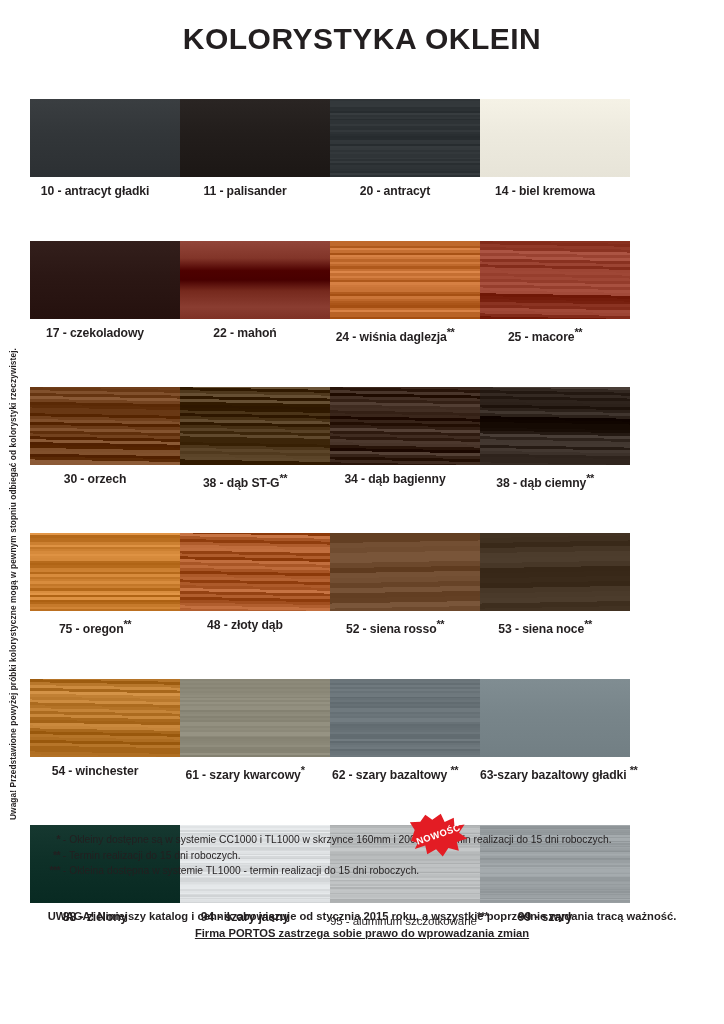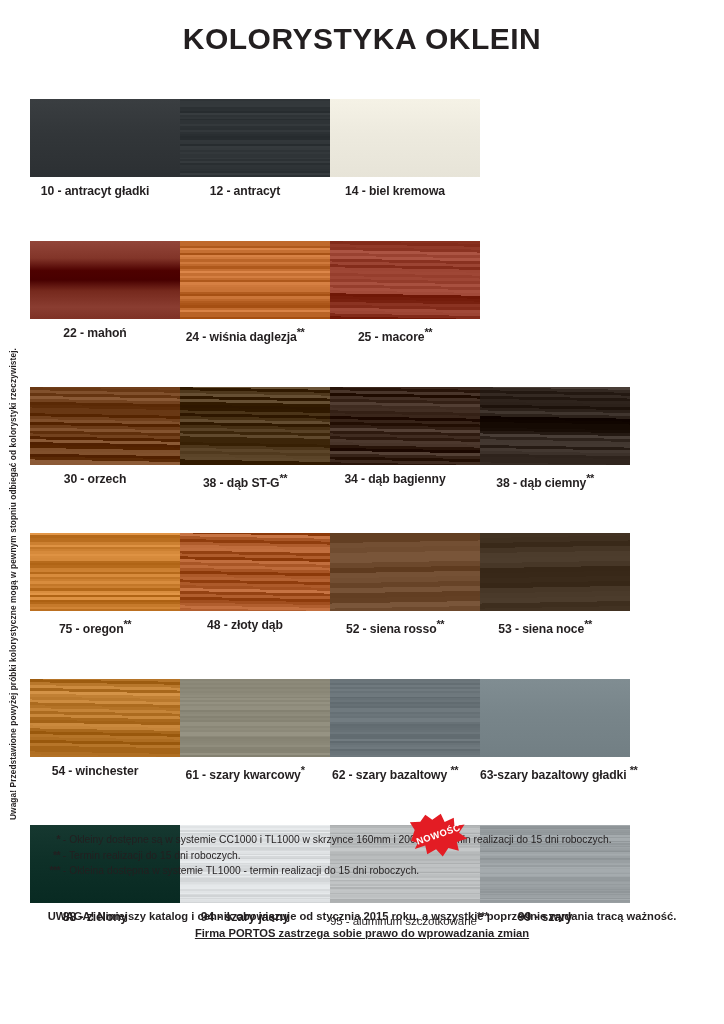--- a/index.html
+++ b/index.html
@@ -130,33 +130,45 @@
 
   <div class="grid">
       <div class="row">
         <div class="cell">
           <div class="swatch" style="background: rgb(50, 54, 57);">
             <div class="grain" style="background-image: linear-gradient(rgb(58, 62, 65) 0%, rgb(50, 54, 57) 45%, rgb(44, 48, 51) 100%);"></div>
           </div>
           <div class="caption"><span>10 - antracyt gładki</span></div>
         </div>
         <div class="cell">
+          <div class="swatch" style="background: rgb(34, 29, 27);">
+            <div class="grain" style="background-image: linear-gradient(rgb(42, 37, 35) 0%, rgb(34, 29, 27) 45%, rgb(28, 23, 21) 100%);"></div>
+          </div>
+          <div class="caption"><span>11 - palisander</span></div>
+        </div>
+        <div class="cell">
           <div class="swatch" style="background: rgb(47, 52, 55);">
             <div class="grain" style="background-image: linear-gradient(rgb(47, 52, 55) 0%, rgb(47, 52, 55) 2.5%, rgb(51, 56, 59) 2.5%, rgb(51, 56, 59) 5%, rgb(51, 56, 59) 5%, rgb(51, 56, 59) 7.5%, rgb(52, 57, 60) 7.5%, rgb(52, 57, 60) 10%, rgb(43, 48, 51) 10%, rgb(43, 48, 51) 12.5%, rgb(44, 49, 52) 12.5%, rgb(44, 49, 52) 15%, rgb(39, 44, 47) 15%, rgb(39, 44, 47) 17.5%, rgb(55, 60, 63) 17.5%, rgb(55, 60, 63) 20%, rgb(46, 51, 54) 20%, rgb(46, 51, 54) 22.5%, rgb(49, 54, 57) 22.5%, rgb(49, 54, 57) 25%, rgb(40, 45, 48) 25%, rgb(40, 45, 48) 27.5%, rgb(46, 51, 54) 27.5%, rgb(46, 51, 54) 30%, rgb(46, 51, 54) 30%, rgb(46, 51, 54) 32.5%, rgb(52, 57, 60) 32.5%, rgb(52, 57, 60) 35%, rgb(44, 49, 52) 35%, rgb(44, 49, 52) 37.5%, rgb(43, 48, 51) 37.5%, rgb(43, 48, 51) 40%, rgb(51, 56, 59) 40%, rgb(51, 56, 59) 42.5%, rgb(44, 49, 52) 42.5%, rgb(44, 49, 52) 45%, rgb(41, 46, 49) 45%, rgb(41, 46, 49) 47.5%, rgb(38, 43, 46) 47.5%, rgb(38, 43, 46) 50%, rgb(39, 44, 47) 50%, rgb(39, 44, 47) 52.5%, rgb(50, 55, 58) 52.5%, rgb(50, 55, 58) 55%, rgb(49, 54, 57) 55%, rgb(49, 54, 57) 57.5%, rgb(39, 44, 47) 57.5%, rgb(39, 44, 47) 60%, rgb(53, 58, 61) 60%, rgb(53, 58, 61) 62.5%, rgb(52, 57, 60) 62.5%, rgb(52, 57, 60) 65%, rgb(46, 51, 54) 65%, rgb(46, 51, 54) 67.5%, rgb(51, 56, 59) 67.5%, rgb(51, 56, 59) 70%, rgb(47, 52, 55) 70%, rgb(47, 52, 55) 72.5%, rgb(47, 52, 55) 72.5%, rgb(47, 52, 55) 75%, rgb(52, 57, 60) 75%, rgb(52, 57, 60) 77.5%, rgb(44, 49, 52) 77.5%, rgb(44, 49, 52) 80%, rgb(53, 58, 61) 80%, rgb(53, 58, 61) 82.5%, rgb(41, 46, 49) 82.5%, rgb(41, 46, 49) 85%, rgb(47, 52, 55) 85%, rgb(47, 52, 55) 87.5%, rgb(46, 51, 54) 87.5%, rgb(46, 51, 54) 90%, rgb(44, 49, 52) 90%, rgb(44, 49, 52) 92.5%, rgb(40, 45, 48) 92.5%, rgb(40, 45, 48) 95%, rgb(54, 59, 62) 95%, rgb(54, 59, 62) 97.5%, rgb(43, 48, 51) 97.5%, rgb(43, 48, 51) 100%), linear-gradient(90deg, rgba(255, 255, 255, 0.05), rgba(0, 0, 0, 0.06));"></div>
           </div>
-          <div class="caption"><span>12 - antracyt</span></div>
+          <div class="caption"><span>20 - antracyt</span></div>
         </div>
         <div class="cell">
           <div class="swatch" style="background: rgb(237, 234, 222);">
             <div class="grain" style="background-image: linear-gradient(rgb(245, 242, 230) 0%, rgb(237, 234, 222) 45%, rgb(231, 228, 216) 100%);"></div>
           </div>
           <div class="caption"><span>14 - biel kremowa</span></div>
         </div>
       </div>
       <div class="row">
+        <div class="cell">
+          <div class="swatch" style="background: rgb(43, 23, 20);">
+            <div class="grain" style="background-image: linear-gradient(rgb(51, 31, 28) 0%, rgb(43, 23, 20) 45%, rgb(37, 17, 14) 100%);"></div>
+          </div>
+          <div class="caption"><span>17 - czekoladowy</span></div>
+        </div>
         <div class="cell">
           <div class="swatch" style="background: rgb(124, 47, 35);">
             <div class="grain" style="background-image: linear-gradient(rgb(146, 69, 57) 0%, rgb(130, 53, 41) 22%, rgb(78, 1, 0) 38%, rgb(72, 0, 0) 50%, rgb(118, 41, 29) 64%, rgb(138, 61, 49) 85%, rgb(126, 49, 37) 100%), repeating-linear-gradient(89deg, rgba(0, 0, 0, 0.12) 0px, rgba(0, 0, 0, 0) 4px, rgba(255, 255, 255, 0.06) 8px, rgba(0, 0, 0, 0) 12px);"></div>
           </div>
           <div class="caption"><span>22 - mahoń</span></div>
         </div>
         <div class="cell">
           <div class="swatch" style="background: rgb(192, 106, 45);">
             <div class="grain" style="background-image: linear-gradient(rgb(191, 105, 44) 0%, rgb(191, 105, 44) 2.95%, rgb(191, 105, 44) 2.95%, rgb(191, 105, 44) 5.9%, rgb(175, 89, 28) 5.9%, rgb(175, 89, 28) 8.85%, rgb(218, 132, 71) 8.85%, rgb(218, 132, 71) 11.8%, rgb(197, 111, 50) 11.8%, rgb(197, 111, 50) 14.75%, rgb(168, 82, 21) 14.75%, rgb(168, 82, 21) 17.7%, rgb(215, 129, 68) 17.7%, rgb(215, 129, 68) 20.65%, rgb(206, 120, 59) 20.65%, rgb(206, 120, 59) 23.6%, rgb(187, 101, 40) 23.6%, rgb(187, 101, 40) 26.55%, rgb(207, 121, 60) 26.55%, rgb(207, 121, 60) 29.5%, rgb(191, 105, 44) 29.5%, rgb(191, 105, 44) 32.45%, rgb(175, 89, 28) 32.45%, rgb(175, 89, 28) 35.4%, rgb(198, 112, 51) 35.4%, rgb(198, 112, 51) 38.35%, rgb(220, 134, 73) 38.35%, rgb(220, 134, 73) 41.3%, rgb(197, 111, 50) 41.3%, rgb(197, 111, 50) 44.25%, rgb(212, 126, 65) 44.25%, rgb(212, 126, 65) 47.2%, rgb(194, 108, 47) 47.2%, rgb(194, 108, 47) 50.15%, rgb(174, 88, 27) 50.15%, rgb(174, 88, 27) 53.1%, rgb(214, 128, 67) 53.1%, rgb(214, 128, 67) 56.05%, rgb(206, 120, 59) 56.05%, rgb(206, 120, 59) 59%, rgb(202, 116, 55) 59%, rgb(202, 116, 55) 61.95%, rgb(200, 114, 53) 61.95%, rgb(200, 114, 53) 64.9%, rgb(177, 91, 30) 64.9%, rgb(177, 91, 30) 67.85%, rgb(166, 80, 19) 67.85%, rgb(166, 80, 19) 70.8%, rgb(203, 117, 56) 70.8%, rgb(203, 117, 56) 73.75%, rgb(189, 103, 42) 73.75%, rgb(189, 103, 42) 76.7%, rgb(177, 91, 30) 76.7%, rgb(177, 91, 30) 79.65%, rgb(171, 85, 24) 79.65%, rgb(171, 85, 24) 82.6%, rgb(165, 79, 18) 82.6%, rgb(165, 79, 18) 85.55%, rgb(193, 107, 46) 85.55%, rgb(193, 107, 46) 88.5%, rgb(217, 131, 70) 88.5%, rgb(217, 131, 70) 91.45%, rgb(185, 99, 38) 91.45%, rgb(185, 99, 38) 94.4%, rgb(185, 99, 38) 94.4%, rgb(185, 99, 38) 97.35%, rgb(164, 78, 17) 97.35%, rgb(164, 78, 17) 100.3%), linear-gradient(90deg, rgba(0, 0, 0, 0.1), rgba(255, 255, 255, 0.06) 40%, rgba(0, 0, 0, 0.12));"></div>
           </div>

